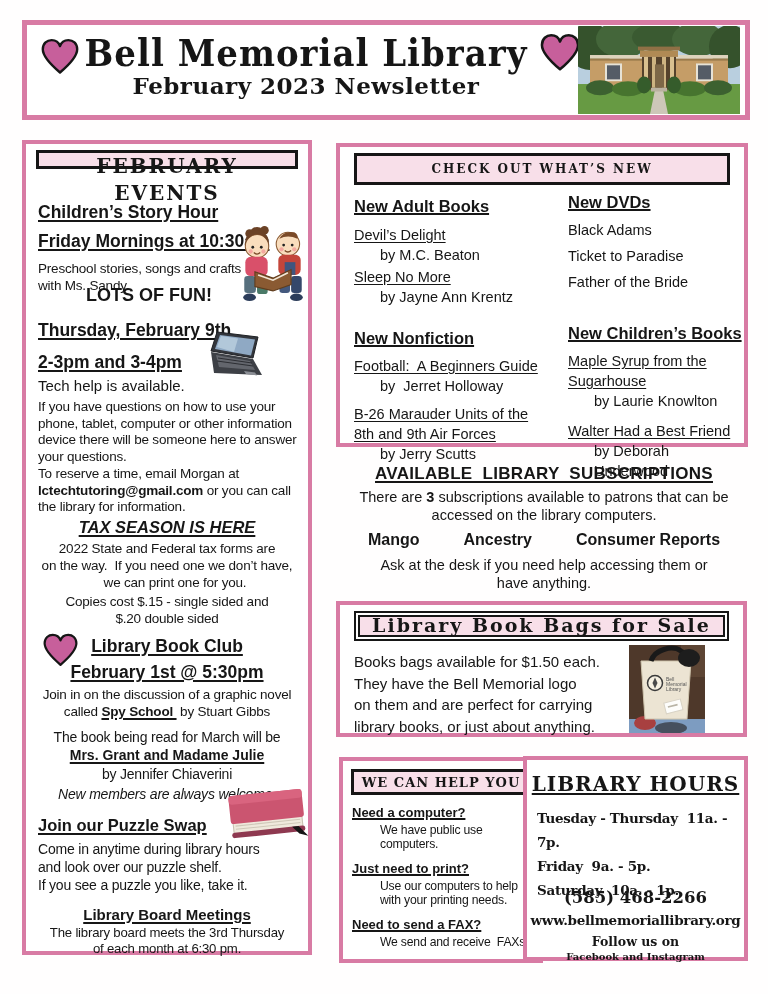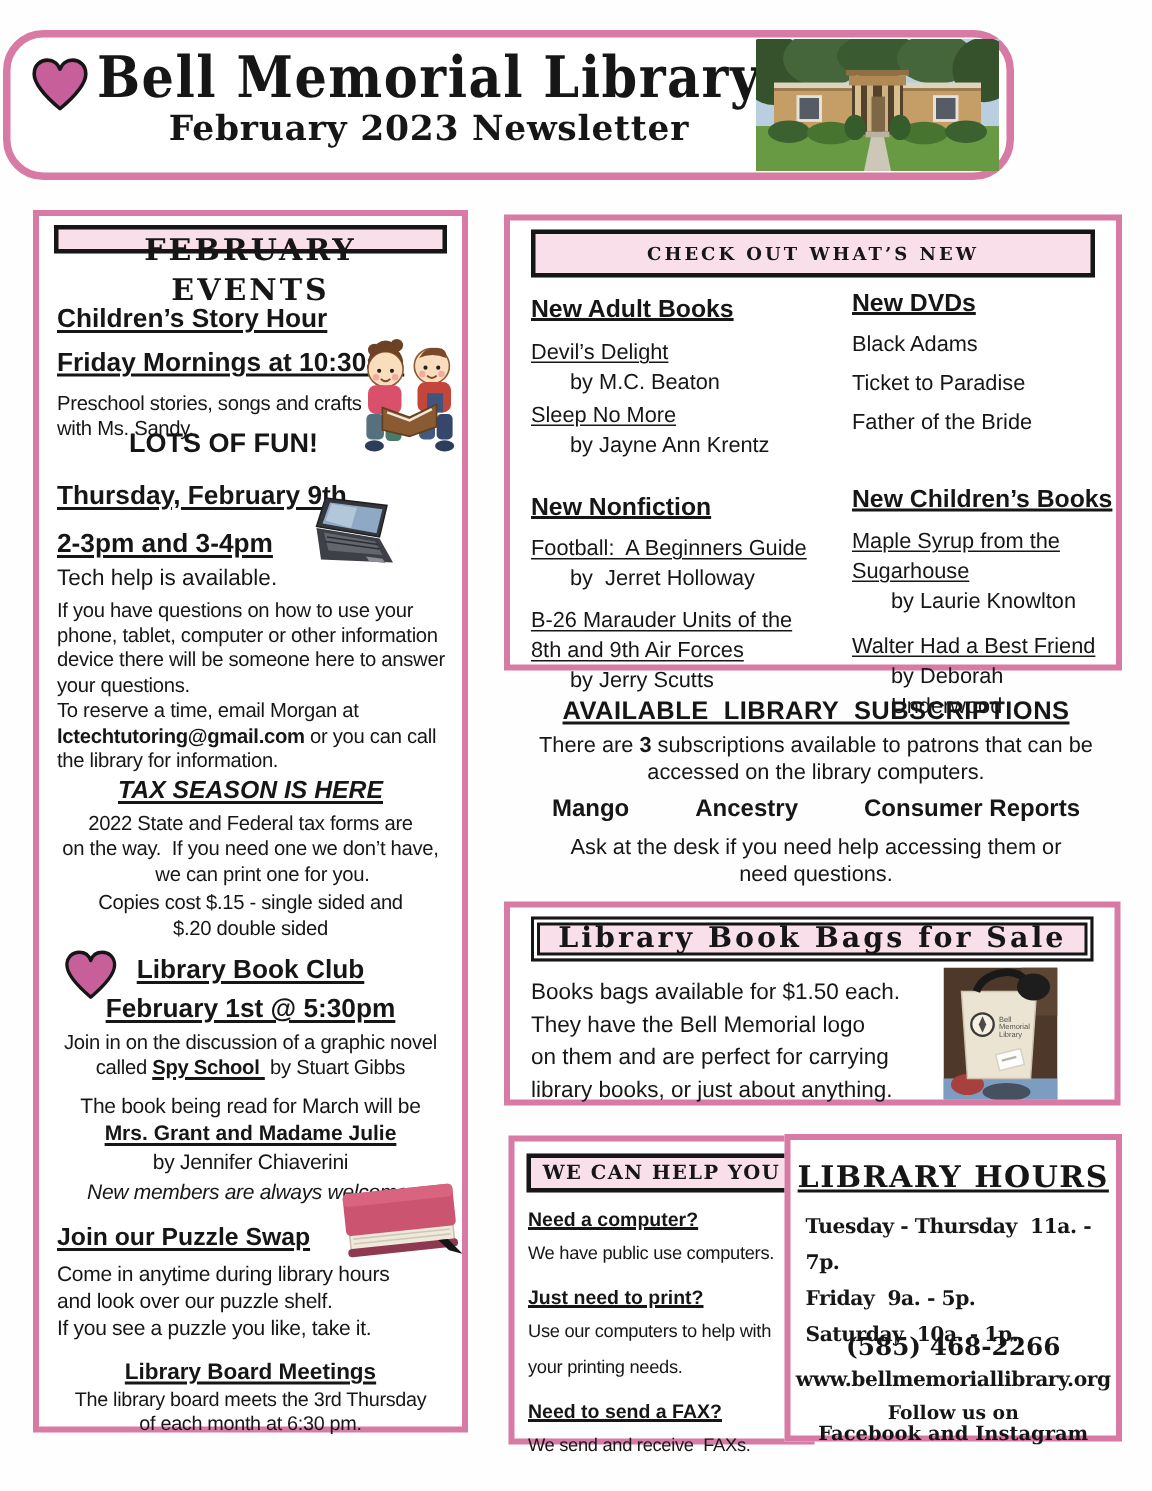--- a/index.html
+++ b/index.html
@@ -14,28 +14,28 @@
   .u{text-decoration:underline;text-underline-offset:2px;}
   .h18{font-size:17.5px;font-weight:bold;}
   .body{font-size:13.5px;line-height:16.5px;letter-spacing:-0.2px;}
   .ctr{left:0;right:0;text-align:center;}
   [data-bind]{white-space:pre-wrap;}
   .bookline{font-size:14.5px;line-height:20px;}
   .colhead{font-size:16.5px;font-weight:bold;text-decoration:underline;text-decoration-thickness:2px;}
   .byline{padding-left:26px;}
   .hoursline{font-family:"DejaVu Serif",serif;font-weight:bold;font-size:13.5px;line-height:24px;letter-spacing:-0.3px;}
   .helpq{font-size:13px;font-weight:bold;text-decoration:underline;text-decoration-thickness:2px;margin-bottom:3px;}
-  .helpa{font-size:12.2px;line-height:24px;letter-spacing:-0.2px;margin-bottom:10px;}
+  .helpa{font-size:12.2px;line-height:14px;letter-spacing:-0.2px;margin-bottom:10px;margin-left:28px;}
 </style>
 </head>
 <body>
 
 <div class="page">
 
-  <header class="panel" style="left:2px;top:20px;width:674px;height:100px;border-width:5px;border-radius:27px;">
+  <header class="panel" style="left:22px;top:20px;width:728px;height:100px;border-width:5px;">
     <svg class="abs" viewBox="0 0 100 92" style="left:13px;top:9px;width:40px;height:45px;">
       <path d="M50 86 C24 64 7 45 7 28 C7 13 18 5 29 5 C39 5 47 11 50 20 C53 11 61 5 71 5 C82 5 93 13 93 28 C93 45 76 64 50 86 Z" fill="#c75f9b" stroke="#161616" stroke-width="6" stroke-linejoin="round"></path>
     </svg>
     <div class="abs" style="left:48px;top:4px;width:462px;text-align:center;">
       <div class="stencil" data-bind="header.title" style="font-size:34px;line-height:42px;letter-spacing:1px;transform:scaleY(1.12);transform-origin:center top;">Bell Memorial Library</div>
       <div class="stencil" data-bind="header.subtitle" style="font-size:23px;line-height:30px;letter-spacing:0.5px;">February 2023 Newsletter</div>
     </div>
     <svg class="abs" viewBox="0 0 100 92" style="left:512px;top:4px;width:42px;height:47px;">
       <path d="M50 86 C24 64 7 45 7 28 C7 13 18 5 29 5 C39 5 47 11 50 20 C53 11 61 5 71 5 C82 5 93 13 93 28 C93 45 76 64 50 86 Z" fill="#c75f9b" stroke="#161616" stroke-width="6" stroke-linejoin="round"></path>
     </svg>
@@ -213,21 +213,21 @@
     <div style="font-size:14.5px;line-height:17.5px;margin-top:5px;">
       <span data-bind="subscriptions.intro_prefix">There are </span><span style="font-weight:bold;" data-bind="subscriptions.intro_count">3</span><span data-bind="subscriptions.intro_line1_suffix"> subscriptions available to patrons that can be</span>
     </div>
     <div style="font-size:14.5px;line-height:17.5px;" data-bind="subscriptions.intro_line2">accessed on the library computers.</div>
     <div style="margin-top:7px;display:flex;justify-content:center;gap:44px;font-weight:bold;font-size:16px;">
       <span data-bind="subscriptions.service1">Mango</span>
       <span data-bind="subscriptions.service2">Ancestry</span>
       <span data-bind="subscriptions.service3">Consumer Reports</span>
     </div>
     <div style="font-size:14.5px;line-height:18px;margin-top:7px;" data-bind="subscriptions.help_line1">Ask at the desk if you need help accessing them or</div>
-    <div style="font-size:14.5px;line-height:18px;" data-bind="subscriptions.help_line2">need questions.</div>
+    <div style="font-size:14.5px;line-height:18px;" data-bind="subscriptions.help_line2">have anything.</div>
   </section>
 
   <section class="panel" style="left:336px;top:601px;width:411px;height:136px;">
     <div class="blackbox stencil" data-bind="book_bags.title" style="position:absolute;left:14px;right:14px;top:6px;height:30px;line-height:24px;font-size:19px;border-width:2px;box-shadow:inset 0 0 0 2px #fff, inset 0 0 0 4px #161616;">Library Book Bags for Sale</div>
     <div class="abs" style="left:14px;top:46px;width:280px;font-size:15px;line-height:21.5px;">
       <div data-bind="book_bags.line1">Books bags available for $1.50 each.</div>
       <div data-bind="book_bags.line2">They have the Bell Memorial logo</div>
       <div data-bind="book_bags.line3">on them and are perfect for carrying</div>
       <div data-bind="book_bags.line4">library books, or just about anything.</div>
     </div>
@@ -267,16 +267,16 @@
   <section class="panel" style="left:523px;top:756px;width:225px;height:205px;">
     <div class="abs ctr stencil u" style="top:12px;font-size:20px;letter-spacing:1px;text-decoration-thickness:2px;" data-bind="hours.title">LIBRARY HOURS</div>
     <div class="abs" style="left:10px;top:46px;right:2px;">
       <div class="hoursline" data-bind="hours.line1">Tuesday - Thursday  11a. - 7p.</div>
       <div class="hoursline" data-bind="hours.line2">Friday  9a. - 5p.</div>
       <div class="hoursline" data-bind="hours.line3">Saturday  10a. - 1p.</div>
     </div>
     <div class="abs ctr serif" style="top:128px;font-weight:bold;font-size:16.5px;" data-bind="hours.phone">(585) 468-2266</div>
     <div class="abs ctr serif" style="top:152px;font-weight:bold;font-size:13.5px;letter-spacing:-0.3px;" data-bind="hours.website">www.bellmemoriallibrary.org</div>
     <div class="abs ctr serif" style="top:174px;font-weight:bold;font-size:12.5px;line-height:15px;" data-bind="hours.social_line1">Follow us on</div>
-    <div class="abs ctr serif" style="top:189px;font-weight:bold;font-size:13px;line-height:15px;" data-bind="hours.social_line2">Facebook and Instagram</div>
+    <div class="abs ctr serif" style="top:189px;font-weight:bold;font-size:10px;line-height:15px;" data-bind="hours.social_line2">Facebook and Instagram</div>
   </section>
 
 </div>
 
 </body></html>

